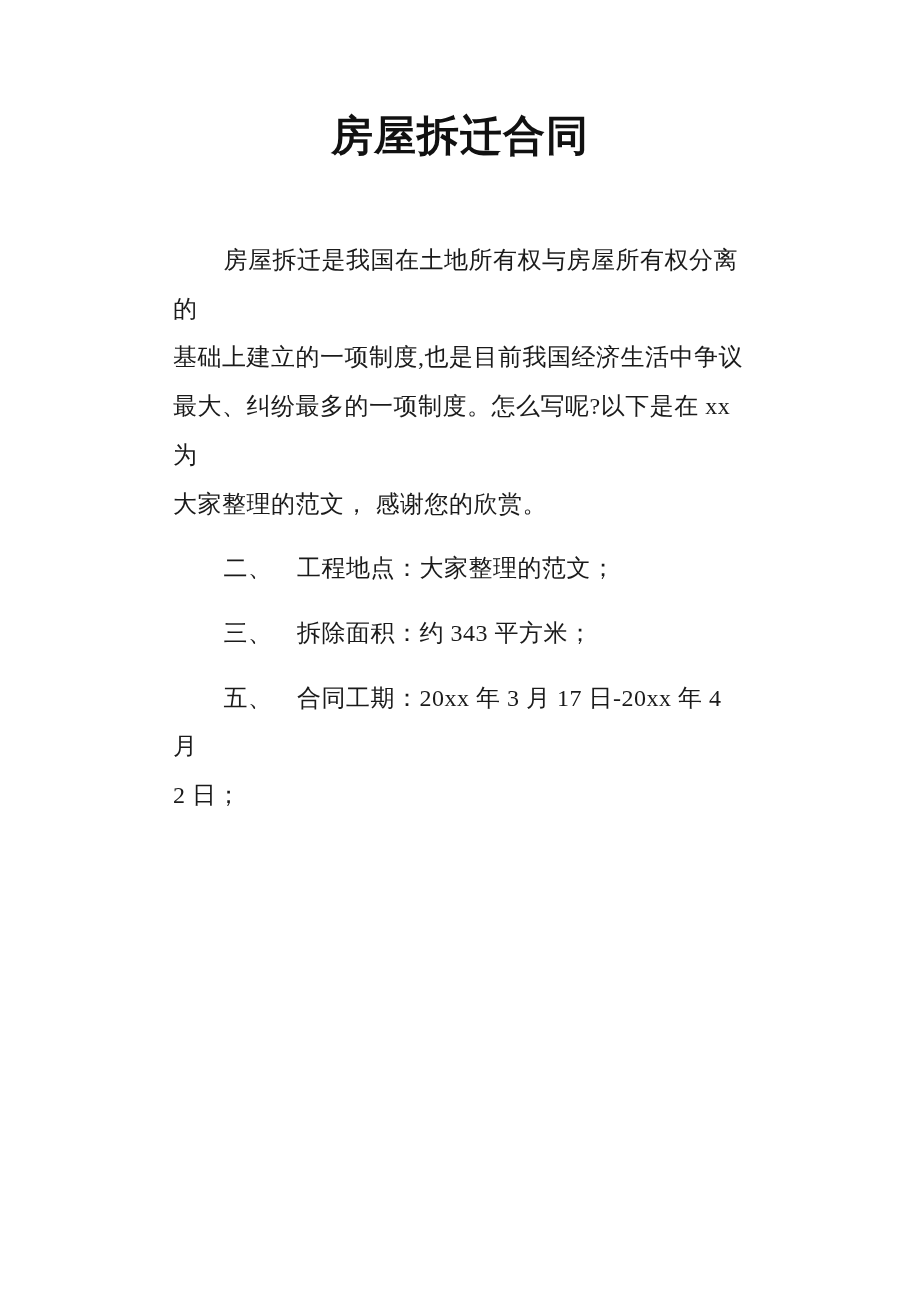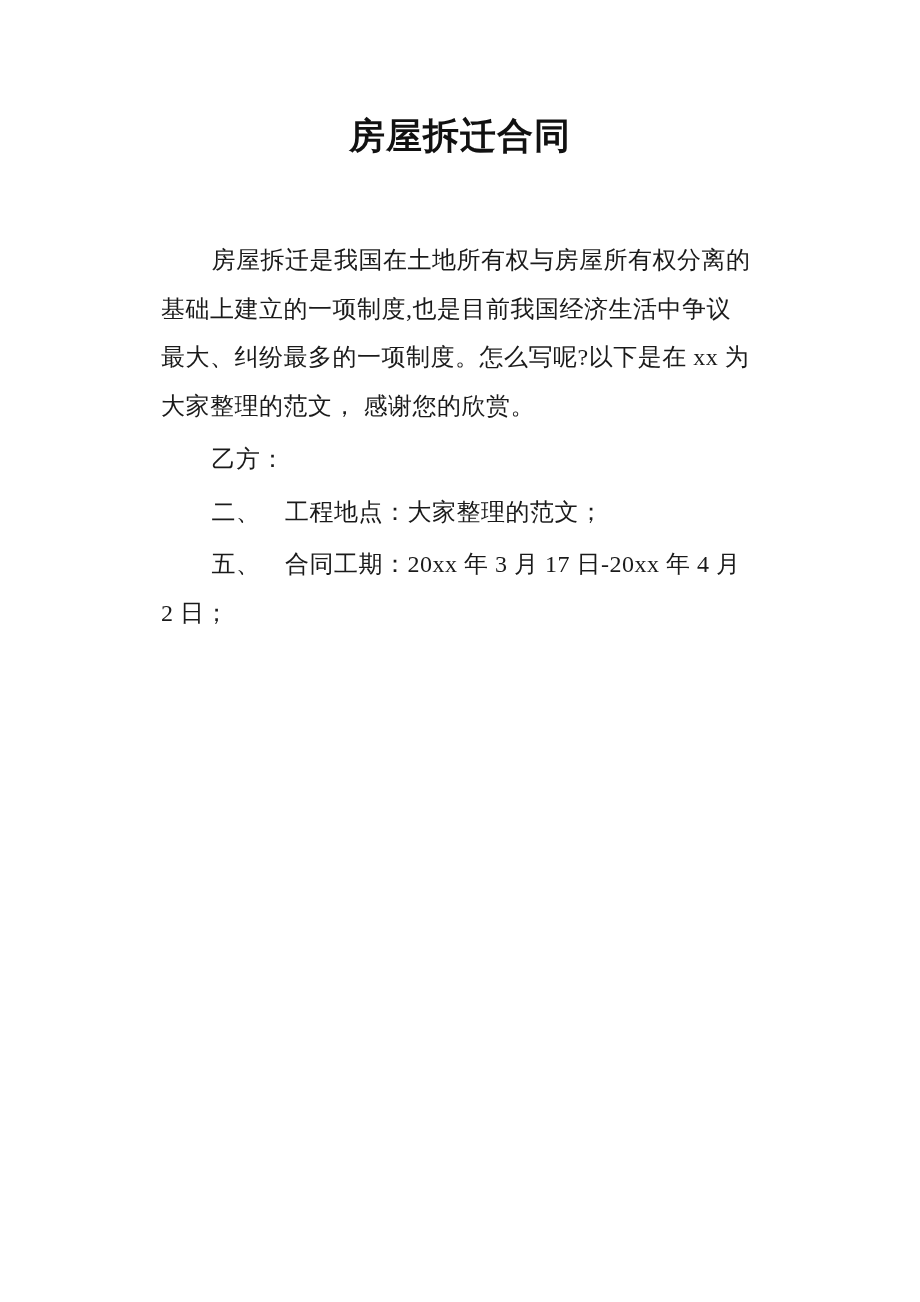--- a/index.html
+++ b/index.html
@@ -16,47 +16,47 @@
     position: relative;
     width: 920px;
     height: 1302px;
     background: #ffffff;
     color: #1a1a1a;
     font-family: "Liberation Serif", "DejaVu Serif", serif;
   }
   .doc-title {
     margin: 0;
     padding-top: 114px;
-    font-size: 36px;
+    font-size: 42px;
     line-height: 44px;
     font-weight: 700;
     text-align: center;
     letter-spacing: 1px;
     color: #111111;
   }
   .doc-body {
     margin: 78px 157px 0 157px;
     font-size: 24px;
     line-height: 48.7px;
     text-align: left;
     letter-spacing: 0.5px;
   }
   .para {
-    margin: 4px;
+    margin: 16px;
     padding: 0;
   }
   .para.indent {
     text-indent: 2.1em;
   }
 </style>
 </head>
 <body>
 
 <div class="page">
   <h1 class="doc-title">房屋拆迁合同</h1>
   <div class="doc-body">
 
   <p class="para indent">房屋拆迁是我国在土地所有权与房屋所有权分离的<br>基础上建立的一项制度,也是目前我国经济生活中争议<br>最大、纠纷最多的一项制度。怎么写呢?以下是在 xx 为<br>大家整理的范文， 感谢您的欣赏。</p>
-      <p class="para indent">乙方：</p>
       <p class="para indent">二、　工程地点：大家整理的范文；</p>
+      <p class="para indent">三、　拆除面积：约 343 平方米；</p>
       <p class="para indent">五、　合同工期：20xx 年 3 月 17 日-20xx 年 4 月<br>2 日；</p>
     </div>
 </div>
 
 </body></html>

